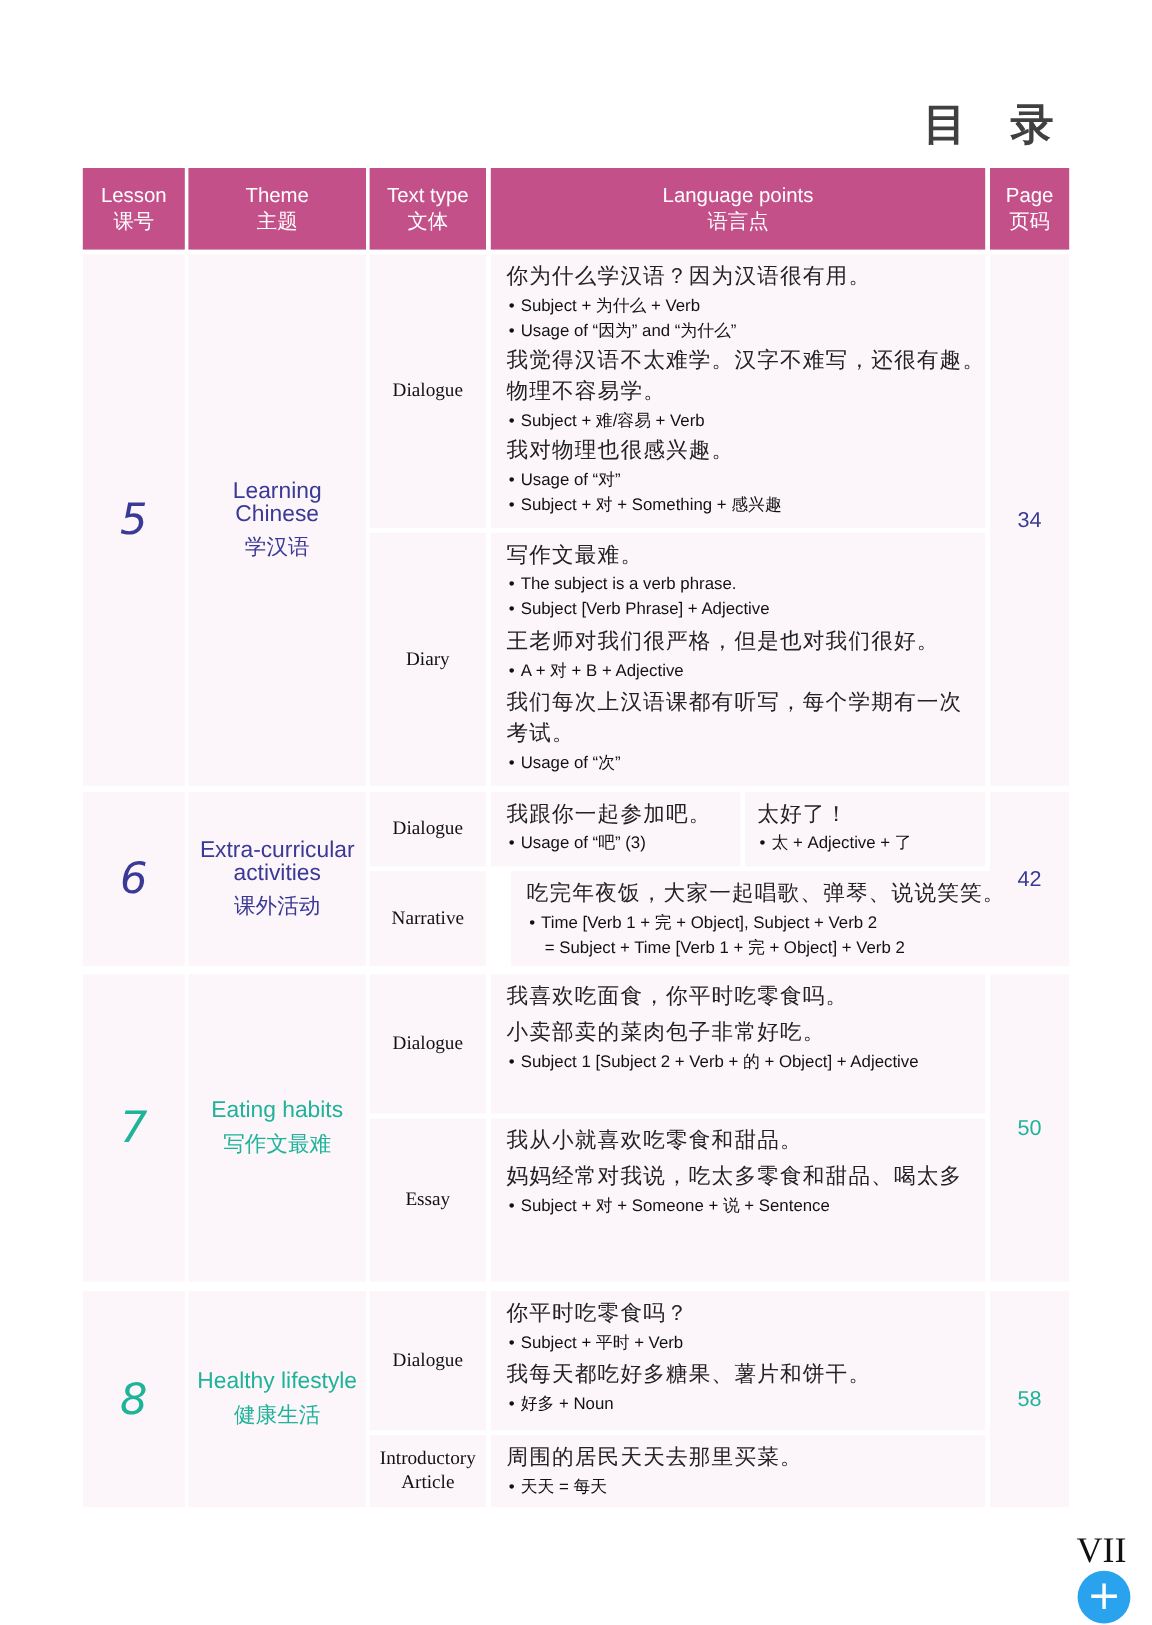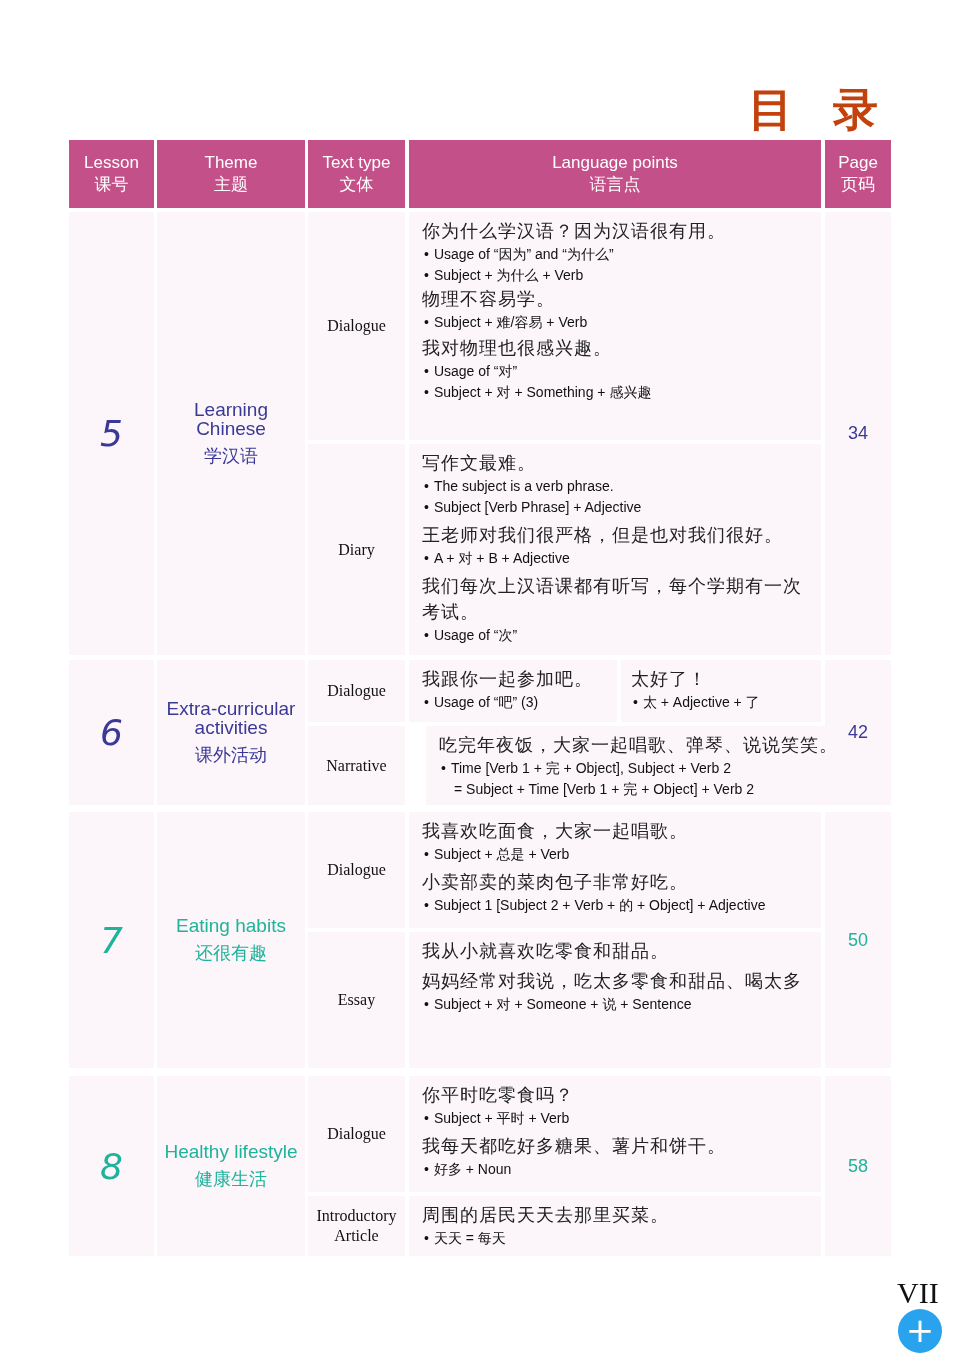--- a/index.html
+++ b/index.html
@@ -3,21 +3,21 @@
 <meta charset="utf-8">
 <style>
   html, body { margin: 0; padding: 0; }
   body {
     width: 960px; height: 1354px; background: #ffffff; position: relative;
     font-family: "Liberation Sans", "DejaVu Sans", sans-serif; overflow: hidden;
   }
   .page-title {
     position: absolute; right: 70px; top: 80px;
     font-family: "DejaVu Sans", sans-serif; font-weight: bold;
-    font-size: 45px; color: #c2410c; letter-spacing: 12px;
+    font-size: 36px; color: #404040; letter-spacing: 12px;
   }
   .hdr {
     position: absolute; top: 140px; height: 68px; background: #c4508a;
     color: #ffffff; font-size: 17px; line-height: 22px;
     display: flex; flex-direction: column; align-items: center; justify-content: center;
     text-align: center;
   }
   .cell {
     position: absolute; background: #fcf5fa;
   }
@@ -85,22 +85,23 @@
 <div class="cell center blue" style="left:157px;top:212px;width:148px;height:443px;">
   <span class="theme-en">Learning</span>
   <span class="theme-en">Chinese</span>
   <span class="theme-zh">学汉语</span>
 </div>
 <div class="cell center texttype" style="left:308px;top:212px;width:97px;height:228px;">
   <span>Dialogue</span>
 </div>
 <div class="cell lp" style="left:409px;top:212px;width:412px;height:228px;">
   <div class="zh">你为什么学汉语？因为汉语很有用。</div>
+  <div class="pt">Subject + 为什么 + Verb</div>
   <div class="pt">Usage of “因为” and “为什么”</div>
-  <div class="pt">Subject + 为什么 + Verb</div>
+  <div class="zh" style="margin-top:2px">我觉得汉语不太难学。汉字不难写，还很有趣。</div>
   <div class="zh">物理不容易学。</div>
   <div class="pt">Subject + 难/容易 + Verb</div>
   <div class="zh" style="margin-top:2px">我对物理也很感兴趣。</div>
   <div class="pt">Usage of “对”</div>
   <div class="pt">Subject + 对 +  Something + 感兴趣</div>
 </div>
 <div class="cell center texttype" style="left:308px;top:444px;width:97px;height:211px;">
   <span>Diary</span>
 </div>
 <div class="cell lp" style="left:409px;top:444px;width:412px;height:211px;">
@@ -146,28 +147,27 @@
 </div>
 <div class="cell center page-num blue" style="left:825px;top:660px;width:66px;height:145px;">
   <span>42</span>
 </div>
 
 <div class="cell center lesson-num teal" style="left:69px;top:812px;width:85px;height:256px;">
   <span>7</span>
 </div>
 <div class="cell center teal" style="left:157px;top:812px;width:148px;height:256px;">
   <span class="theme-en">Eating habits</span>
-  <span class="theme-zh">还很有趣</span>
+  <span class="theme-zh">写作文最难</span>
 </div>
 <div class="cell center texttype" style="left:308px;top:812px;width:97px;height:116px;">
   <span>Dialogue</span>
 </div>
 <div class="cell lp" style="left:409px;top:812px;width:412px;height:116px;">
-  <div class="zh">我喜欢吃面食，大家一起唱歌。</div>
-  <div class="pt">Subject + 总是 + Verb</div>
+  <div class="zh">我喜欢吃面食，你平时吃零食吗。</div>
   <div class="zh" style="margin-top:4px">小卖部卖的菜肉包子非常好吃。</div>
   <div class="pt">Subject 1 [Subject 2 + Verb + 的 + Object] + Adjective</div>
 </div>
 <div class="cell center texttype" style="left:308px;top:932px;width:97px;height:136px;">
   <span>Essay</span>
 </div>
 <div class="cell lp" style="left:409px;top:932px;width:412px;height:136px;">
   <div class="zh">我从小就喜欢吃零食和甜品。</div>
   <div class="zh" style="margin-top:4px">妈妈经常对我说，吃太多零食和甜品、喝太多</div>
   <div class="pt">Subject + 对 + Someone + 说 + Sentence</div>

